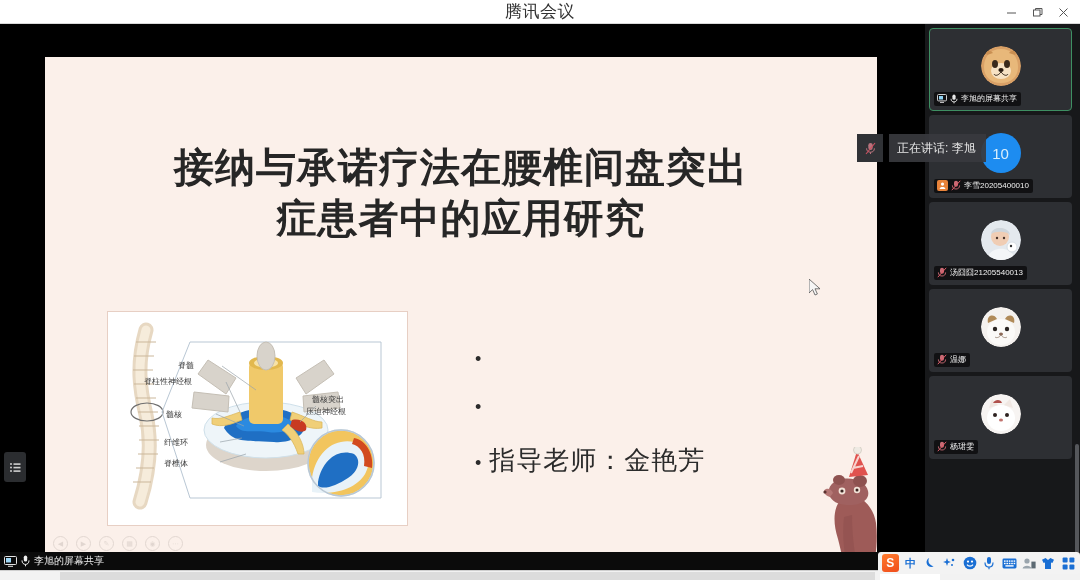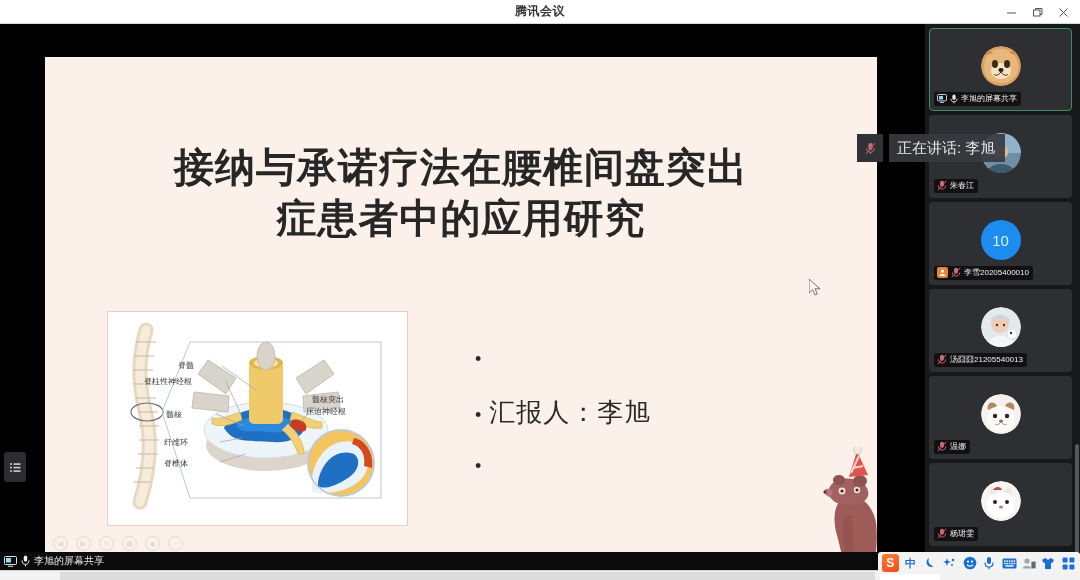--- a/index.html
+++ b/index.html
@@ -9,21 +9,21 @@
     font-family:"Liberation Sans","DejaVu Sans",sans-serif;
   }
   #app { position:relative; width:1080px; height:580px; background:#000; }
 
   
   .titlebar{
     position:absolute; left:0; top:0; width:1080px; height:24px;
     background:#ffffff; border-bottom:1px solid #d9d9d9;
     display:flex; align-items:center; justify-content:center;
   }
-  .titlebar .tb-title{ font-size:12px; color:#333; letter-spacing:.5px;font-weight:bold; }
+  .titlebar .tb-title{ font-size:17px; color:#333; letter-spacing:.5px; }
   .win-ctrls{ position:absolute; right:4px; top:0; height:24px; display:flex; align-items:center; }
   .win-btn{ width:26px; height:24px; display:flex; align-items:center; justify-content:center;
             font-size:11px; color:#555; }
 
   
   .stage{ position:absolute; left:0; top:24px; width:925px; height:528px; background:#000;padding-left:28px; }
 
   
   .edge-toggle{
     position:absolute; left:4px; top:428px; width:22px; height:30px;
@@ -104,21 +104,21 @@
   
   .speaking-tip{
     position:absolute; left:857px; top:134px; height:28px; z-index:30;
     display:flex; align-items:center; gap:6px;
   }
   .speaking-tip .tip-ic{
     width:26px; height:28px; background:#303236;
     display:flex; align-items:center; justify-content:center;
   }
   .speaking-tip .tip-txt{
-    background:rgba(56,58,62,.92); color:#e6e6e6; font-size:15px;
+    background:rgba(56,58,62,.92); color:#e6e6e6; font-size:12px;
     padding:6px 10px 6px 8px; height:28px; display:flex; align-items:center;
     white-space:nowrap;
   }
 
   
   .rail-scroll{
     position:absolute; right:1px; top:420px; width:4px; height:120px;
     background:#55575b; border-radius:2px;
   }
 
@@ -277,24 +277,24 @@
           </svg>
         </div>
       </div>
 
       <div class="bullets">
         <div class="bullet">
           <span class="dot">•</span>
         </div>
         <div class="bullet">
           <span class="dot">•</span>
-          <span>汇报人：李旭</span>
         </div>
         <div class="bullet">
           <span class="dot">•</span>
+          <span>指导老师：金艳芳</span>
         </div>
       </div>
 
       <div class="mascot">
         <svg width="78" height="140" viewBox="0 0 78 140">
 
           <path d="M58 118 C72 120 76 126 70 132 C66 136 58 134 54 130" fill="none" stroke="#b9b3ae" stroke-width="2"></path>
 
           <path d="M22 52 C14 58 12 74 18 92 C22 108 24 118 26 126 L52 126 C56 110 58 92 56 76 C54 62 44 50 32 48 Z" fill="#9e5b58"></path>
 
@@ -375,38 +375,20 @@
         </svg>
         <svg width="8" height="10" viewBox="0 0 8 10">
           <rect x="2.4" y=".6" width="3.2" height="5.2" rx="1.6" fill="#e8e8e8"></rect>
           <path d="M1 4.8 C1 7 2.4 7.9 4 7.9 C5.6 7.9 7 7 7 4.8" fill="none" stroke="#e8e8e8" stroke-width=".9"></path>
           <line x1="4" y1="7.9" x2="4" y2="9.4" stroke="#e8e8e8" stroke-width=".9"></line>
         </svg>
         <span class="nm">李旭的屏幕共享</span>
       </div>
     </div>
 
-    <div class="tile">
-      <div class="avatar">
-        <svg width="40" height="40" viewBox="0 0 40 40">
-          <circle cx="20" cy="20" r="20" fill="#6f8fa6"></circle>
-          <rect x="0" y="0" width="40" height="20" fill="#8fb4c9"></rect>
-          <circle cx="20" cy="19" r="7" fill="#e4b98f"></circle>
-          <path d="M6 40 C8 28 32 28 34 40 Z" fill="#3c5a6b"></path>
-        </svg>
-      </div>
-      <div class="nameplate">
-        <svg width="10" height="11" viewBox="0 0 10 11">
-          <rect x="3" y=".8" width="4" height="6" rx="2" fill="#c96a74"></rect>
-          <path d="M1.4 5.4 C1.4 8 3 9 5 9 C7 9 8.6 8 8.6 5.4" fill="none" stroke="#c96a74" stroke-width=".9"></path>
-          <line x1=".8" y1="10.2" x2="9.2" y2=".8" stroke="#e05a68" stroke-width="1"></line>
-        </svg>
-        <span class="nm">朱春江</span>
-      </div>
-    </div>
 
     <div class="tile">
       <div class="avatar" style="background:#1d8cf0;">
         <span>10</span>
       </div>
       <div class="nameplate">
         <span class="badge-host">
           <svg width="7" height="7" viewBox="0 0 7 7">
             <circle cx="3.5" cy="2.1" r="1.6" fill="#fff"></circle>
             <path d="M.6 7 C.9 4.4 6.1 4.4 6.4 7 Z" fill="#fff"></path>

